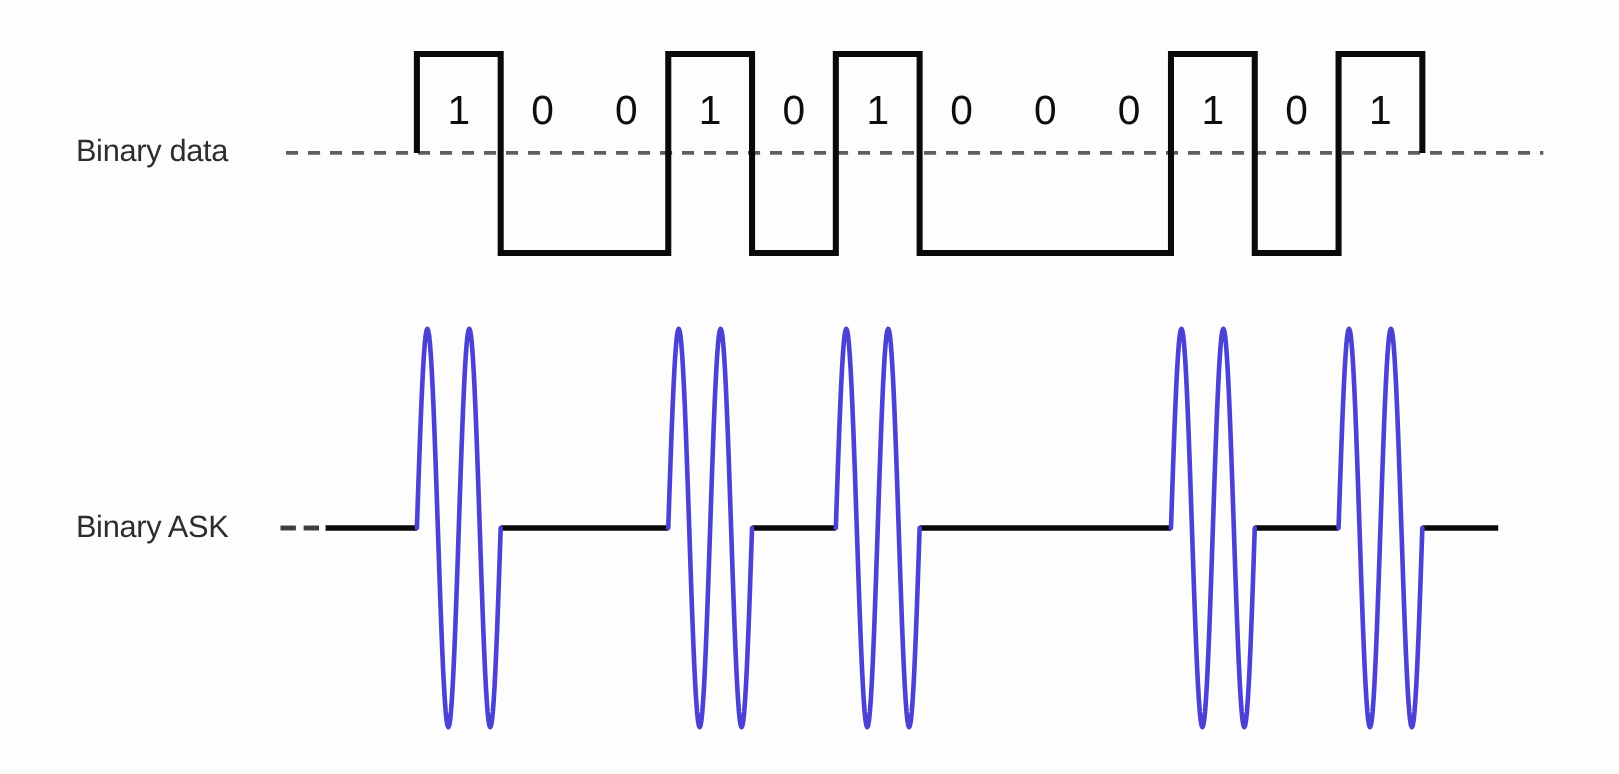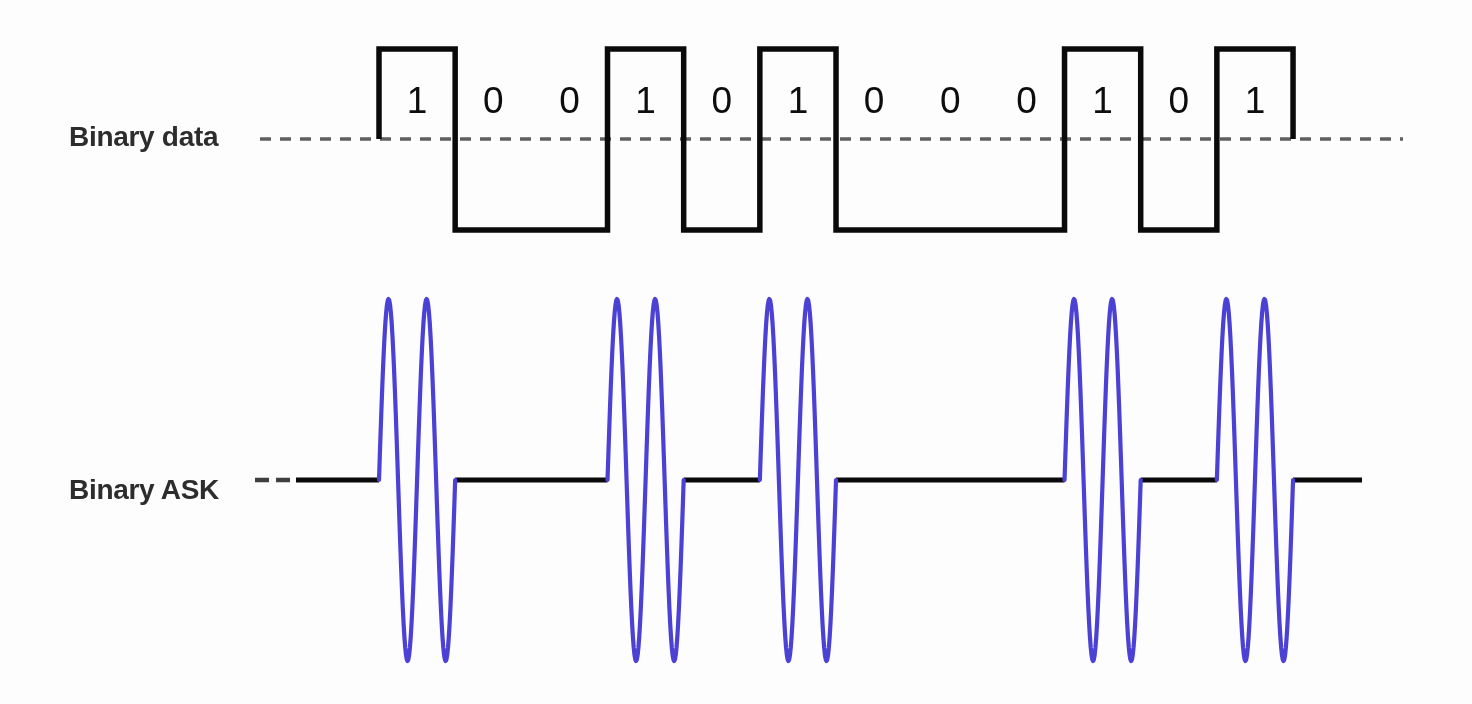--- a/index.html
+++ b/index.html
@@ -16,24 +16,23 @@
     font-family: "Liberation Sans", "DejaVu Sans", sans-serif;
   }
   .row-label {
     position: absolute;
     left: 69px;
     font-size: 28px;
     letter-spacing: -0.3px;
     color: #2d2d2d;
     white-space: nowrap;
     line-height: 1;
-    font-weight: bold;
   }
   .row-label.data-label { top: 123px; }
-  .row-label.ask-label  { top: 476px; }
+  .row-label.ask-label  { top: 465px; }
   svg.wave-canvas {
     position: absolute;
     left: 0; top: 0;
     width: 1472px;
     height: 704px;
     display: block;
   }
   svg text.bit-digit {
     font-family: "Liberation Sans", "DejaVu Sans", sans-serif;
     font-size: 37px;

